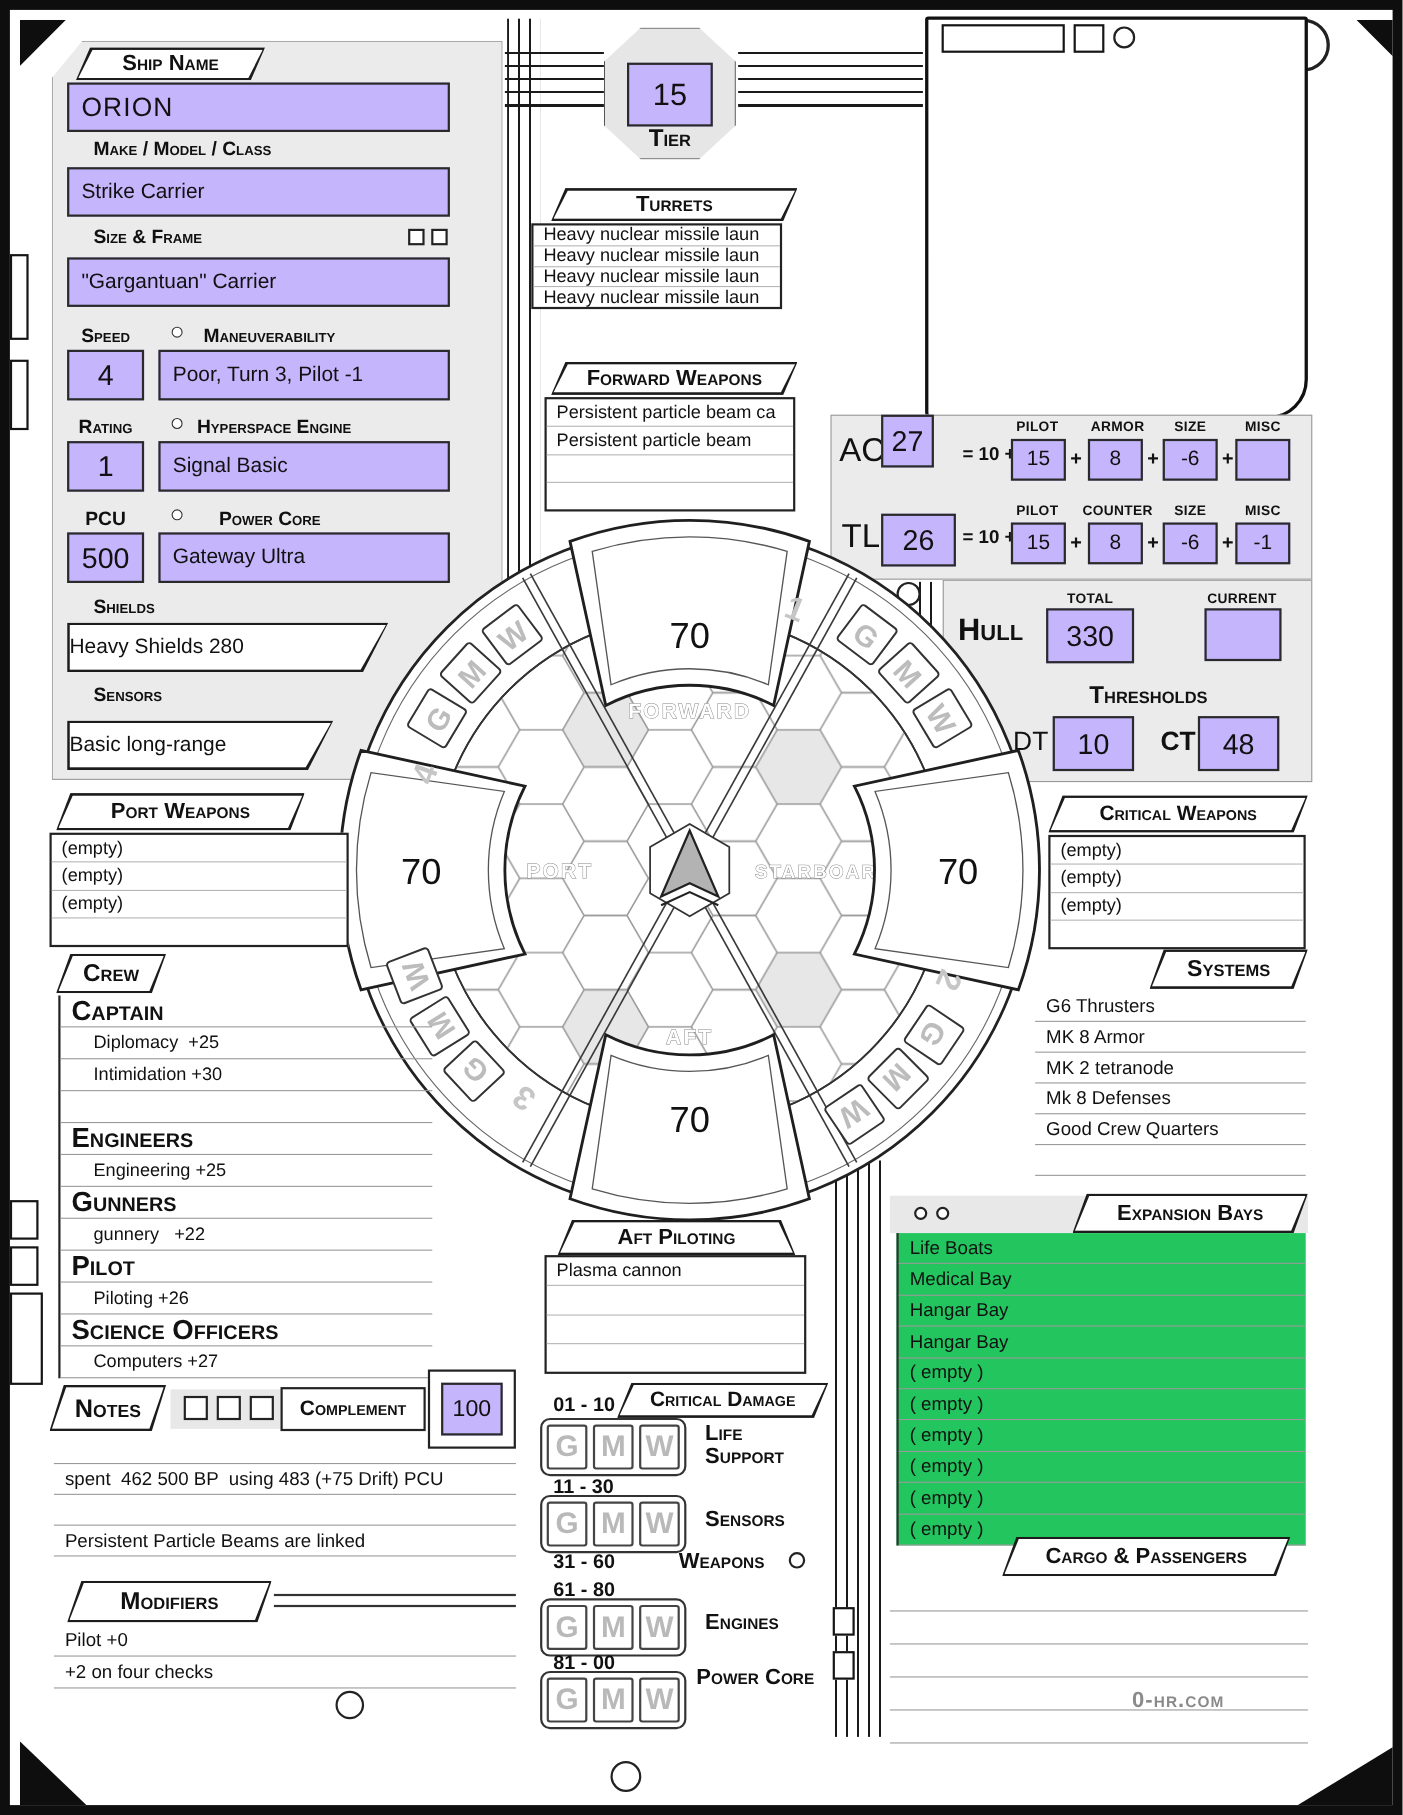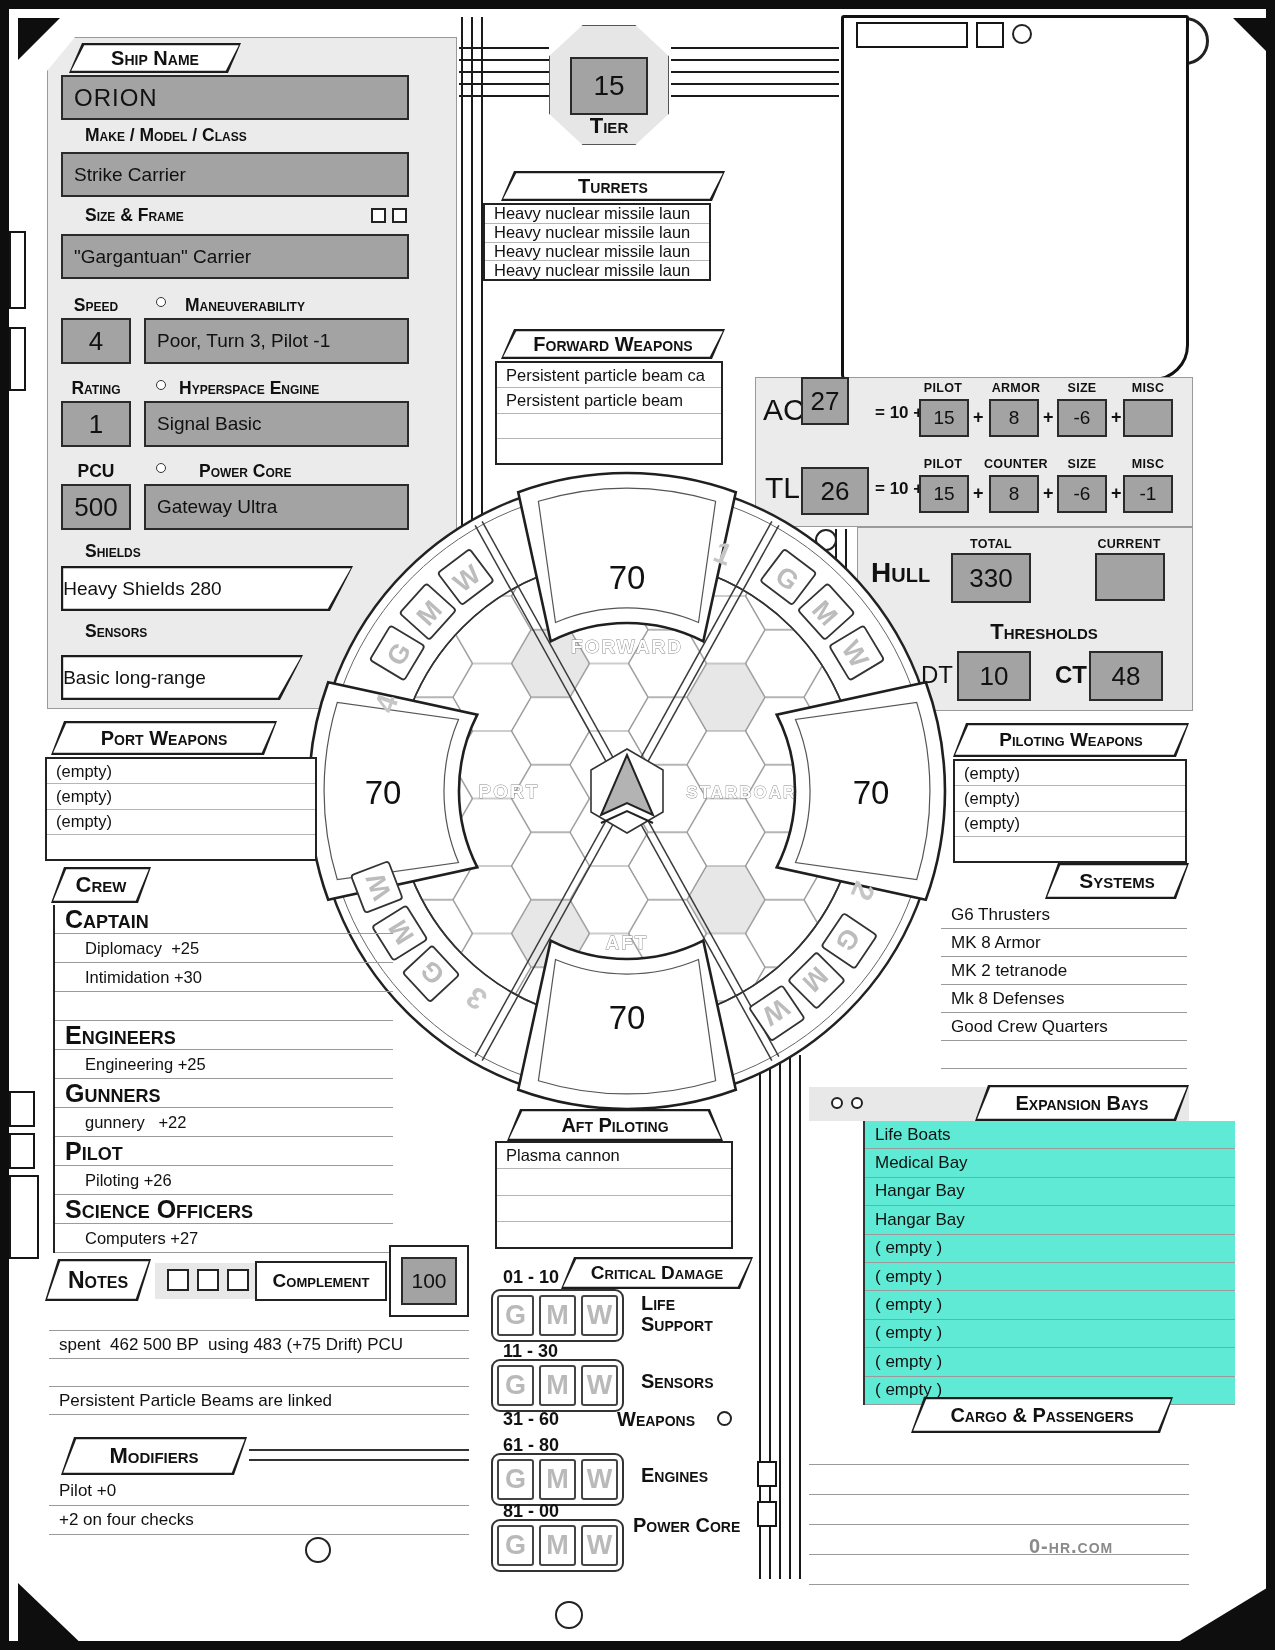--- a/index.html
+++ b/index.html
@@ -2,21 +2,21 @@
 <html><head>
 <meta charset="utf-8">
 <style>
 *{margin:0;padding:0;box-sizing:border-box}
 html,body{width:1275px;height:1650px;background:#fff;font-family:"Liberation Sans",sans-serif;color:#111}
 .abs{position:absolute}
 #sheet{position:absolute;left:0;top:0;width:1275px;height:1650px;background:#fff;border:9px solid #0e0e0e;overflow:hidden}
 .panel{background:#ebebeb;border:1.5px solid #9a9a9a}
 .flabel{font-variant:small-caps;font-weight:700;font-size:17.5px;color:#101010;white-space:nowrap}
 .sc{font-variant:small-caps;font-weight:700}
-.vbox{background:#a3a3a3;border:2.2px solid #2a2a2a;display:flex;align-items:center;padding:0 11px;font-size:19px;white-space:nowrap;overflow:hidden}
+.vbox{background:#c4b5fd;border:2.2px solid #2a2a2a;display:flex;align-items:center;padding:0 11px;font-size:19px;white-space:nowrap;overflow:hidden}
 .vbox.c{justify-content:center;padding:0}
 .num{font-size:26px}
 .tab2 .bg,.tabv .bg,.cutr .bg{position:absolute;inset:0;background:#1c1c1c}
 .tab2 .in,.tabv .in,.cutr .in{position:absolute;inset:2.2px;background:#fff;display:flex;align-items:center;justify-content:center}
 .tab2 .bg,.tab2 .in{clip-path:polygon(13px 0,100% 0,calc(100% - 13px) 100%,0 100%)}
 .tabv .bg,.tabv .in{clip-path:polygon(13px 0,calc(100% - 13px) 0,100% 100%,0 100%)}
 .cutr .bg,.cutr .in{clip-path:polygon(0 0,100% 0,calc(100% - 23px) 100%,0 100%)}
 .cutr .in{justify-content:flex-start;font-size:19px}
 .tab2 .tx,.tabv .tx{font-variant:small-caps;font-weight:700;font-size:20px;white-space:nowrap}
 .rowsbox{position:absolute;background:#fff;border:2.2px solid #222;display:flex;flex-direction:column}
@@ -338,21 +338,21 @@
   <div class="rowsbox" style="left:36px;top:748px;width:272px;height:104px">
     <div class="rw">(empty)</div>
     <div class="rw">(empty)</div>
     <div class="rw">(empty)</div>
     <div class="rw"></div>
   </div>
 
   <div class="abs tab2" style="left:944px;top:714px;width:236px;height:34px">
       <div class="bg"></div>
       <div class="in">
-        <span class="tx" style="font-size:19px">Piloting Weapons</span>
+        <span class="tx" style="font-size:19px">Critical Weapons</span>
       </div>
     </div>
   <div class="rowsbox" style="left:944px;top:750px;width:234px;height:104px">
     <div class="rw">(empty)</div>
     <div class="rw">(empty)</div>
     <div class="rw">(empty)</div>
     <div class="rw"></div>
   </div>
 
   <div class="abs tab2" style="left:42px;top:858px;width:100px;height:36px">
@@ -479,21 +479,21 @@
 
   <div class="abs" style="left:800px;top:1078px;width:380px;height:34px;background:#e8e8e8"></div>
   <div class="abs circ" style="left:822px;top:1088px;width:12px;height:12px;border-width:2px"></div>
   <div class="abs circ" style="left:842px;top:1088px;width:12px;height:12px;border-width:2px"></div>
   <div class="abs tab2" style="left:966px;top:1076px;width:214px;height:36px">
       <div class="bg"></div>
       <div class="in">
         <span class="tx" style="font-size:20px">Expansion Bays</span>
       </div>
     </div>
-  <div class="abs" style="left:854px;top:1112px;width:372px;height:284px;background:#5eead4;border-left:2px solid #333">
+  <div class="abs" style="left:806px;top:1112px;width:372px;height:284px;background:#22c55e;border-left:2px solid #333">
     <div class="linerow" style="height:28.4px">Life Boats</div>
     <div class="linerow" style="height:28.4px">Medical Bay</div>
     <div class="linerow" style="height:28.4px">Hangar Bay</div>
     <div class="linerow" style="height:28.4px">Hangar Bay</div>
     <div class="linerow" style="height:28.4px">( empty )</div>
     <div class="linerow" style="height:28.4px">( empty )</div>
     <div class="linerow" style="height:28.4px">( empty )</div>
     <div class="linerow" style="height:28.4px">( empty )</div>
     <div class="linerow" style="height:28.4px">( empty )</div>
     <div class="linerow" style="height:28.4px">( empty )</div>

